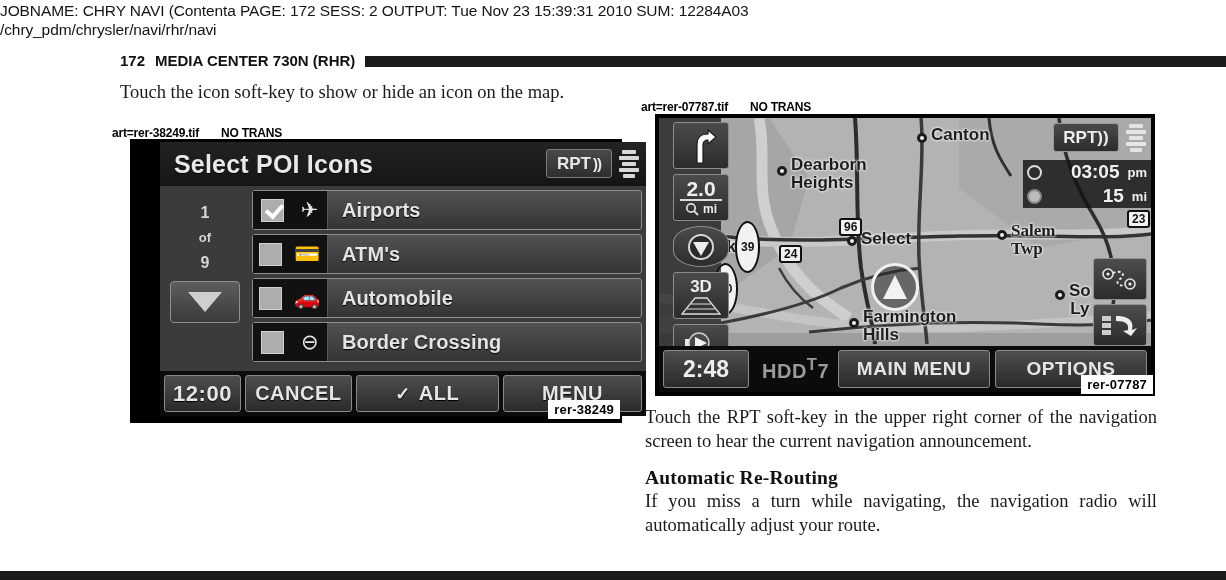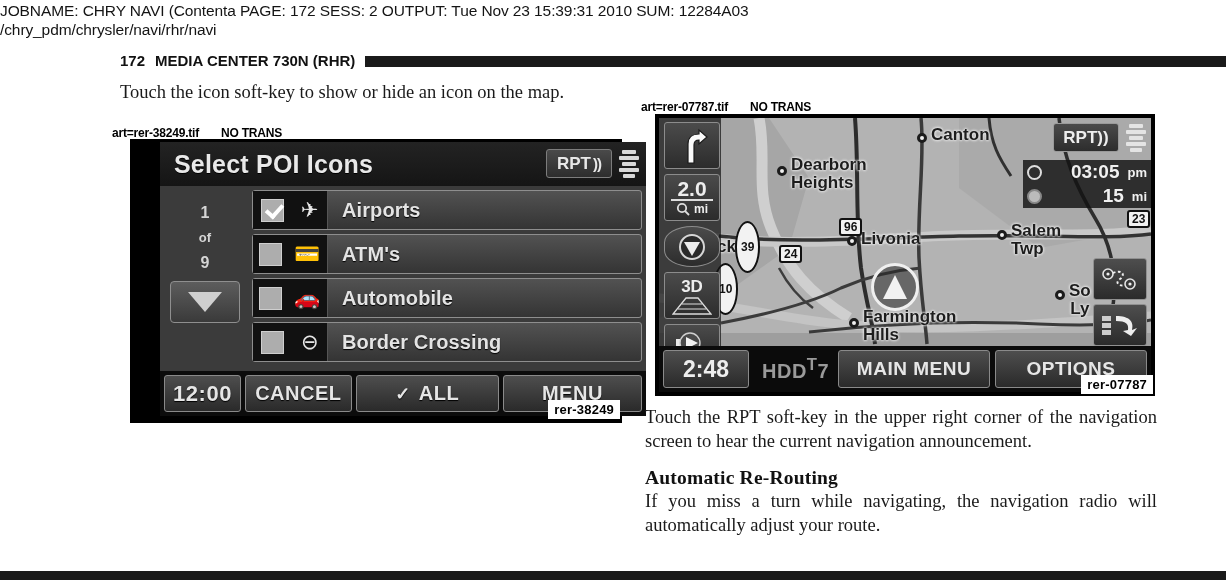--- a/index.html
+++ b/index.html
@@ -225,21 +225,21 @@
     position: relative; width: 492px; height: 274px;
     background: #b0b0b0;
     overflow: hidden;
   }
   .map-canvas { position:absolute; inset:0; }
 
   
   .nav-rail {
     position: absolute; left: 0; top: 0; width: 62px; height: 284px;
     background: rgba(20,20,20,0.72);
-    padding: 4px 5px; display:flex; flex-direction: column; gap: 5px;
+    padding: 4px 14px; display:flex; flex-direction: column; gap: 5px;
   }
   .rail-btn {
     width: 56px; border: 1px solid #8c8c8c; border-radius: 3px;
     background: linear-gradient(#4b4b4b,#2c2c2c);
     display:flex; align-items:center; justify-content:center;
     color:#eee; font-family: "Liberation Sans", sans-serif; font-weight:bold;
     position: relative;
   }
   .rb-turn { height: 47px; font-size: 30px; }
   .rb-zoom { height: 47px; flex-direction: column; gap:0; }
@@ -477,24 +477,24 @@
       </svg>
 
       <div class="map-dot" style="left:258px; top:15px;"></div>
       <div class="map-label" style="left:272px; top:8px;">Canton</div>
 
       <div class="map-dot" style="left:118px; top:48px;"></div>
       <div class="map-label" style="left:132px; top:38px;">Dearborn
 Heights</div>
 
       <div class="map-dot" style="left:188px; top:118px;"></div>
-      <div class="map-label" style="left:202px; top:112px;">Livonia</div>
+      <div class="map-label" style="left:202px; top:112px;">Select</div>
 
       <div class="map-dot" style="left:338px; top:112px;"></div>
-      <div class="map-label" style="left:352px; top:104px;">Salem
+      <div class="map-label" style="left:352px; top:104px;font-family:Liberation Serif, serif;">Salem
 Twp</div>
 
       <div class="map-dot" style="left:396px; top:172px;"></div>
       <div class="map-label" style="left:410px; top:164px;text-align:center;">So
 Ly</div>
 
       <div class="map-dot" style="left:190px; top:200px;"></div>
       <div class="map-label" style="left:204px; top:190px;">Farmington
 Hills</div>
 

